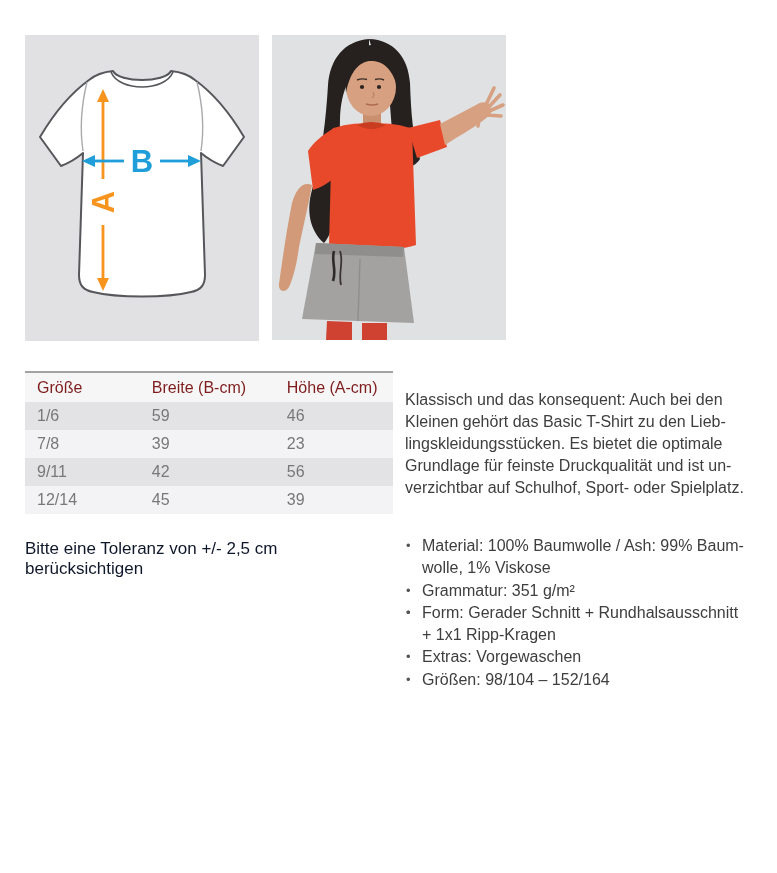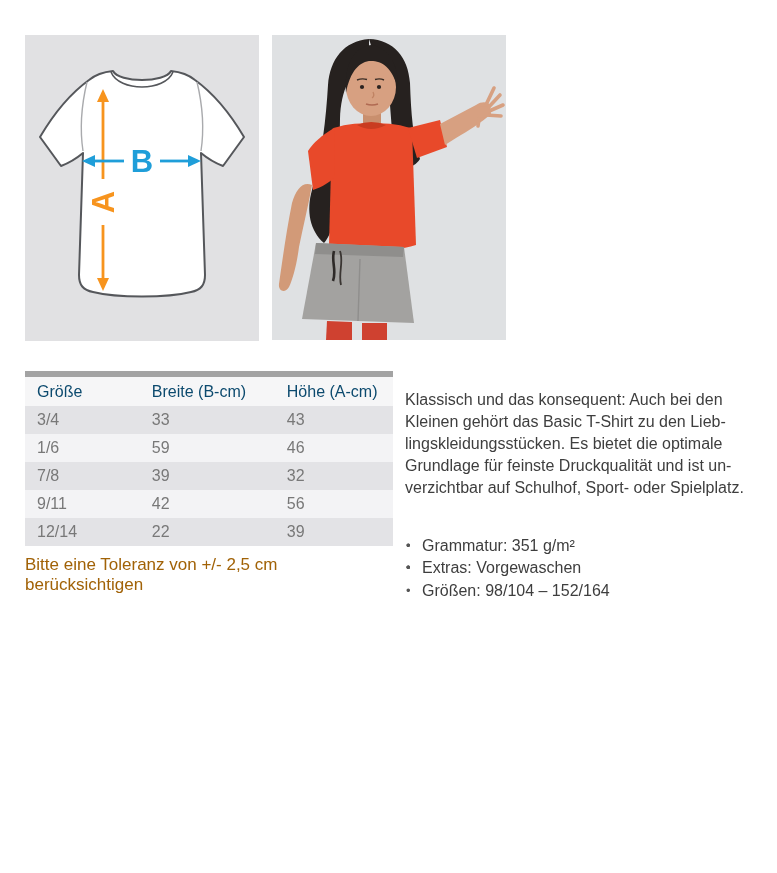--- a/index.html
+++ b/index.html
@@ -7,28 +7,28 @@
   .page{position:relative;width:777px;height:873px;background:#fff;overflow:hidden;}
 
   
   .media-row{position:absolute;left:25px;top:35px;display:flex;gap:13px;}
   .panel{width:234px;height:306px;}
   .panel svg{display:block;}
 
   
   .left-col{position:absolute;left:25px;top:371px;width:368px;}
   table.size-table{width:100%;border-collapse:collapse;font-size:16px;table-layout:fixed;}
-  table.size-table th{width:37%;text-align:left;font-weight:400;color:#0c4a6e;background:#f6f6f7;
-    border-top:6px solid #a3a3a3;padding:4px 0 4px 12px;height:21px;}
+  table.size-table th{width:37%;text-align:left;font-weight:400;color:#7f1d1d;background:#f6f6f7;
+    border-top:2px solid #a3a3a3;padding:4px 0 4px 12px;height:21px;}
   table.size-table th:first-child{width:31%;}
   table.size-table th:last-child{width:32%;}
   table.size-table td{color:#787878;padding:3px 0 3px 12px;height:22px;}
   table.size-table tbody tr:nth-child(odd){background:#e3e3e6;}
   table.size-table tbody tr:nth-child(even){background:#f3f3f5;}
-  .tolerance{margin:9px 0 0;font-size:17px;color:#a16207;}
+  .tolerance{margin:25px 0 0;font-size:17px;color:#0f172a;}
 
   
   .right-col{position:absolute;left:405px;top:389px;width:358px;}
   .description{margin:0;font-size:16px;line-height:22px;color:#3e3e3e;white-space:pre-line;}
   ul.features{margin:36px 0 0;padding:0;list-style:none;}
   ul.features li{position:relative;padding:0 0 0 17px;font-size:16px;line-height:22.3px;
     color:#3e3e3e;white-space:pre-line;}
   ul.features .bullet{position:absolute;left:1px;top:0;font-size:13px;color:#555;}
 
   svg text{font-family:"Liberation Sans","DejaVu Sans",sans-serif;font-weight:700;}
@@ -130,58 +130,55 @@
     <table class="size-table">
       <thead>
           <tr>
             <th>Größe</th>
             <th>Breite (B-cm)</th>
             <th>Höhe (A-cm)</th>
           </tr>
         </thead>
       <tbody>
           <tr>
-            <td>3/4</td>
-            <td>33</td>
-            <td>43</td>
-          </tr>
-          <tr>
             <td>1/6</td>
             <td>59</td>
             <td>46</td>
           </tr>
           <tr>
             <td>7/8</td>
             <td>39</td>
-            <td>32</td>
+            <td>23</td>
           </tr>
           <tr>
             <td>9/11</td>
             <td>42</td>
             <td>56</td>
           </tr>
           <tr>
             <td>12/14</td>
-            <td>22</td>
+            <td>45</td>
             <td>39</td>
           </tr>
         </tbody>
     </table>
     <p class="tolerance">Bitte eine Toleranz von +/- 2,5 cm berücksichtigen</p>
   </div>
 
   <div class="right-col">
     <p class="description">Klassisch und das konsequent: Auch bei den
 Kleinen gehört das Basic T-Shirt zu den Lieb-
 lingskleidungsstücken. Es bietet die optimale
 Grundlage für feinste Druckqualität und ist un-
 verzichtbar auf Schulhof, Sport- oder Spielplatz.</p>
     <ul class="features">
-        <li><span class="bullet">•</span></li>
+        <li><span class="bullet">•</span><span>Material: 100% Baumwolle / Ash: 99% Baum-
+wolle, 1% Viskose</span></li>
         <li><span class="bullet">•</span><span>Grammatur: 351 g/m²</span></li>
         <li><span class="bullet">•</span></li>
-        <li><span class="bullet">•</span></li>
+        <li><span class="bullet">•</span><span>Form: Gerader Schnitt + Rundhalsausschnitt
++ 1x1 Ripp-Kragen</span></li>
         <li><span class="bullet">•</span><span>Extras: Vorgewaschen</span></li>
         <li><span class="bullet">•</span><span>Größen:   98/104 – 152/164</span></li>
       </ul>
   </div>
 
 </div>
 
 </body></html>

